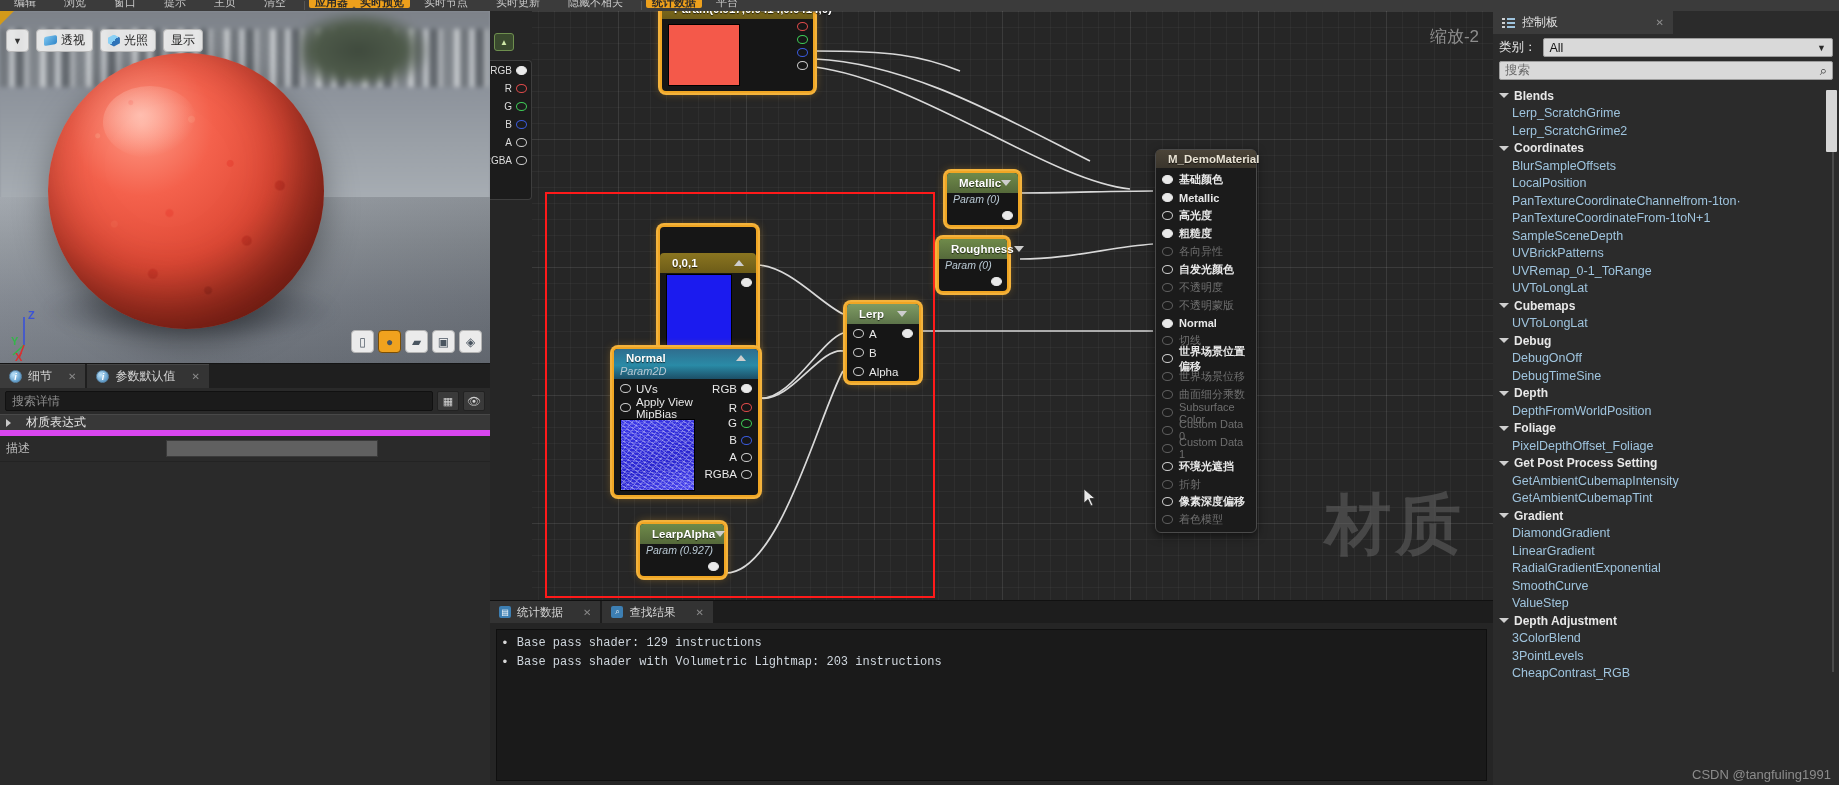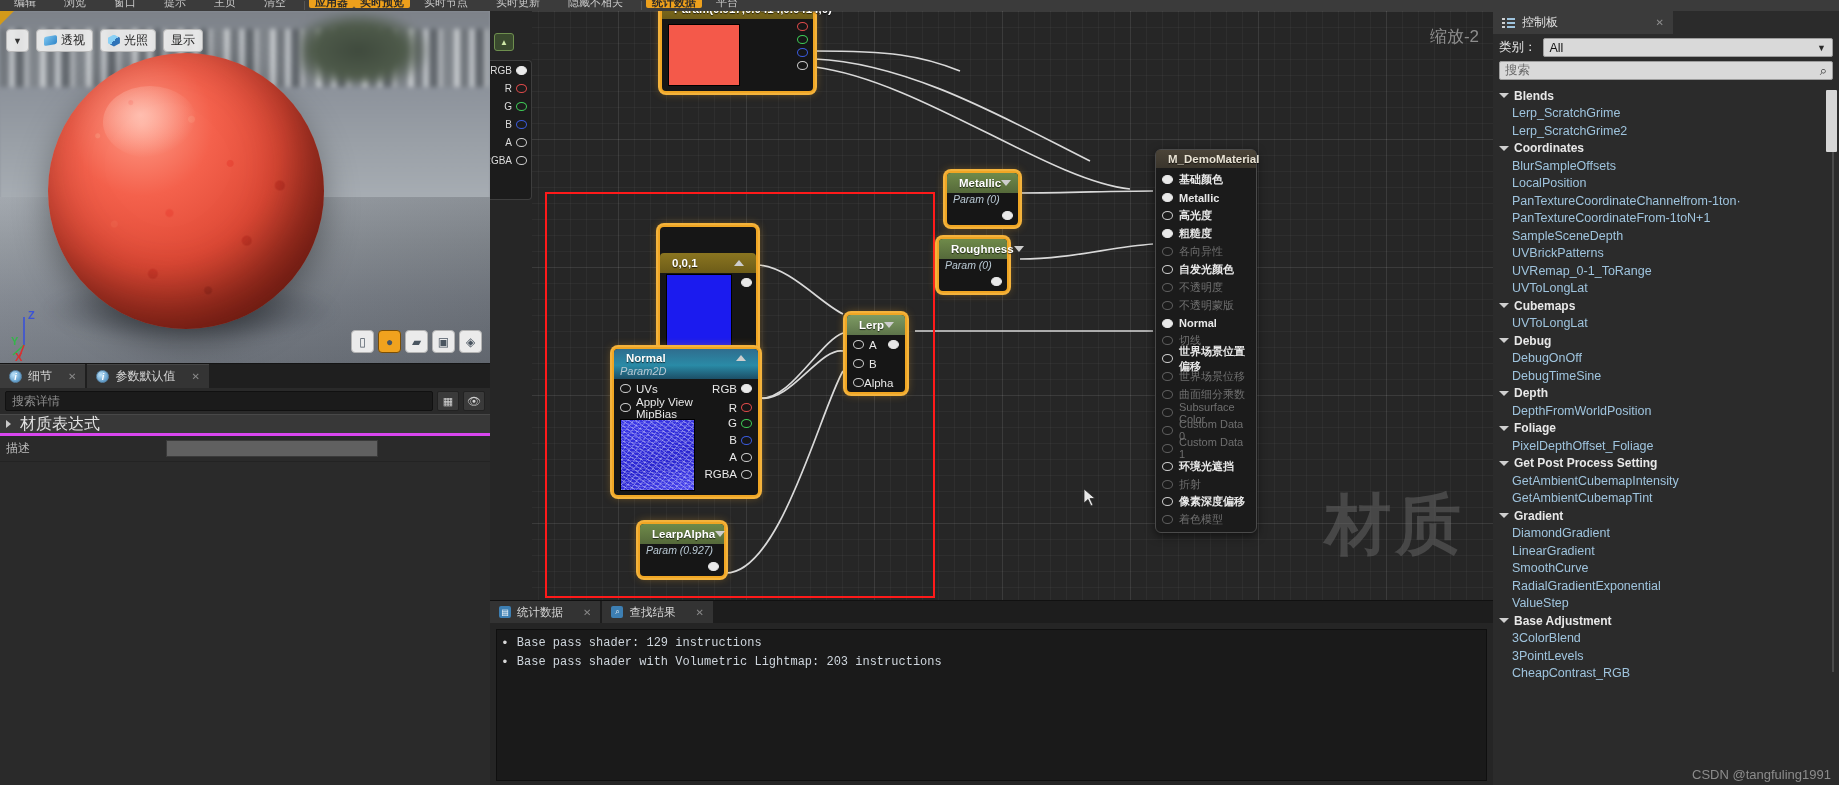--- a/index.html
+++ b/index.html
@@ -99,22 +99,22 @@
     font-size:9px; color:#fff; font-style:italic; font-weight:bold; }
   #dsearchrow { display:flex; align-items:center; height:26px; background:#2a2a2a;
     padding:3px 5px; gap:4px; }
   #dsearch { flex:1; height:20px; background:#1b1b1b; border:1px solid #111;
     border-radius:2px; color:#8d8d8d; font-size:12px; padding:0 22px 0 6px;
     position:relative; display:flex; align-items:center; }
   .sqbtn { width:22px; height:20px; background:#3a3a3a; border:1px solid #222;
     border-radius:2px; display:flex; align-items:center; justify-content:center;
     color:#cfcfcf; font-size:11px; }
   #dcat { height:22px; background:#383838; border-top:1px solid #484848;
-    border-bottom:3px solid #d946ef; display:flex; align-items:center; gap:9px;
-    padding:0 6px; font-size:16px; color:#e2e2e2; }
+    border-bottom:6px solid #d946ef; display:flex; align-items:center; gap:15px;
+    padding:0 6px; font-size:12px; color:#e2e2e2; }
   .tri { width:0;height:0;border-left:5px solid #c9c9c9;border-top:4px solid transparent;
     border-bottom:4px solid transparent; }
   #drow { height:26px; display:flex; align-items:center; padding:0 6px; gap:10px;
     border-bottom:1px solid #232323; }
   #drow .lab { width:150px; font-size:12px; color:#bdbdbd; }
   #drow .fld { width:212px; height:17px; background:#606060; border:1px solid #3a3a3a; }
 
   
   #graph { position:absolute; left:490px; top:11px; width:1003px; height:589px;
     background:#262626; overflow:hidden; }
@@ -166,21 +166,21 @@
   #n-top { left:170px; top:-14px; width:155px; }
   #n-top .nhdr { background:linear-gradient(180deg,#8a7520,#6d5c18); }
   #n-metallic { left:455px; top:160px; width:75px; }
   #n-metallic .nhdr{ background:linear-gradient(180deg,#6f8a4a,#55693a); }
   #n-rough { left:447px; top:226px; width:72px; }
   #n-rough .nhdr{ background:linear-gradient(180deg,#6f8a4a,#55693a); }
   #n-const { left:168px; top:214px; width:100px; }
   #n-const .nhdr{ background:linear-gradient(180deg,#8a7520,#6d5c18);margin-top:26px; }
   #n-normal { left:122px; top:336px; width:148px; }
   #n-normal .nhdr{ background:linear-gradient(180deg,#2f6d8e,#2a8ca8); }
-  #n-lerp { left:355px; top:302px; width:62px;text-align:right; }
+  #n-lerp { left:355px; top:291px; width:76px;text-align:right; }
   #n-lerp .nhdr{ background:linear-gradient(180deg,#7e9b63,#5d744a); }
   #n-alpha { left:148px; top:511px; width:88px; }
   #n-alpha .nhdr{ background:linear-gradient(180deg,#6f8a4a,#55693a); }
   #n-out { left:665px; top:138px; width:102px; background:#1b1b1b;
     border:1px solid #4a4a4a; box-shadow:0 3px 10px rgba(0,0,0,.55); }
   #n-out .nhdr { background:linear-gradient(180deg,#4b4438,#3a352c); color:#e9e3d4;
     height:18px; }
   #n-out .prow { height:17.9px; padding:0 6px; font-size:11px; justify-content:flex-start; gap:6px; }
   .nsub.small { font-size:10.5px; }
   .caret { width:0;height:0; }
@@ -506,21 +506,21 @@
       </span>
       <span class="pin f"></span>
     </div>
     <div class="prow">
       <span style="display:flex;align-items:center;gap:5px;">
         <span class="pin"></span>
         <span>B</span>
       </span>
     </div>
     <div class="prow">
-      <span style="display:flex;align-items:center;">
+      <span style="display:flex;align-items:center;gap:5px;">
         <span class="pin"></span>
         <span>Alpha</span>
       </span>
     </div>
   </div>
 
   <div class="node sel" id="n-alpha">
     <div class="nhdr">
       <span>LearpAlpha</span>
       <span class="caret dn"></span>
@@ -720,26 +720,26 @@
         <span>Get Post Process Setting</span>
       </div>
       <div class="pitem">GetAmbientCubemapIntensity</div>
       <div class="pitem">GetAmbientCubemapTint</div>
       <div class="pgrp">
         <span class="t"></span>
         <span>Gradient</span>
       </div>
       <div class="pitem">DiamondGradient</div>
       <div class="pitem">LinearGradient</div>
+      <div class="pitem">RadialGradientExponential</div>
       <div class="pitem">SmoothCurve</div>
-      <div class="pitem">RadialGradientExponential</div>
       <div class="pitem">ValueStep</div>
       <div class="pgrp">
         <span class="t"></span>
-        <span>Base Adjustment</span>
+        <span>Depth Adjustment</span>
       </div>
       <div class="pitem">3ColorBlend</div>
       <div class="pitem">3PointLevels</div>
       <div class="pitem">CheapContrast_RGB</div>
     </div>
   <div id="pscroll"></div>
   <div id="ptrack"></div>
 </div>
 
 <div id="credit">CSDN @tangfuling1991</div>

